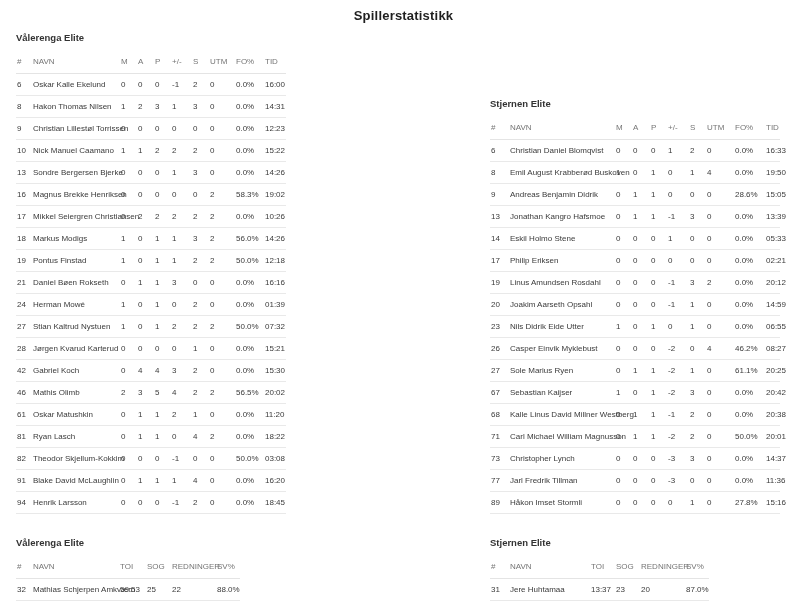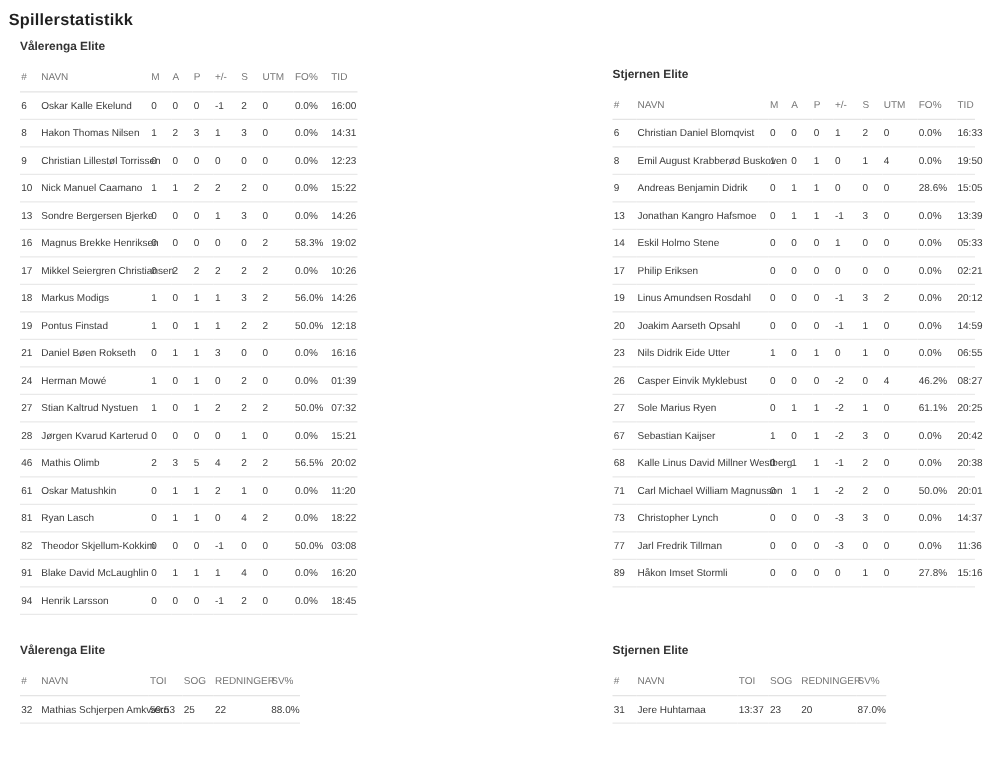--- a/index.html
+++ b/index.html
@@ -10,22 +10,23 @@
     color: #3a3a3a;
     overflow: hidden;
   }
   .page { padding: 8px 0 0 7px; }
 
   .section-title {
     font-size: 13px;
     font-weight: bold;
     color: #1f1f1f;
     letter-spacing: 0.2px;
+    text-align: center;
   }
-  .cols { display: flex; align-items: center; }
+  .cols { display: flex; align-items: flex-end; }
   .col-left  { width: 483px; padding-left: 9px; }
   .col-right { flex: 1; }
 
   .team-name {
     font-size: 9.5px;
     font-weight: bold;
     color: #333333;
     margin-top: 9px;
   }
 
@@ -270,20 +271,32 @@
                 <td>0</td>
                 <td>0</td>
                 <td>0</td>
                 <td>0</td>
                 <td>1</td>
                 <td>0</td>
                 <td>0.0%</td>
                 <td>15:21</td>
               </tr>
               <tr>
+                <td>42</td>
+                <td>Gabriel Koch</td>
+                <td>0</td>
+                <td>4</td>
+                <td>4</td>
+                <td>3</td>
+                <td>2</td>
+                <td>0</td>
+                <td>0.0%</td>
+                <td>15:30</td>
+              </tr>
+              <tr>
                 <td>46</td>
                 <td>Mathis Olimb</td>
                 <td>2</td>
                 <td>3</td>
                 <td>5</td>
                 <td>4</td>
                 <td>2</td>
                 <td>2</td>
                 <td>56.5%</td>
                 <td>20:02</td>

